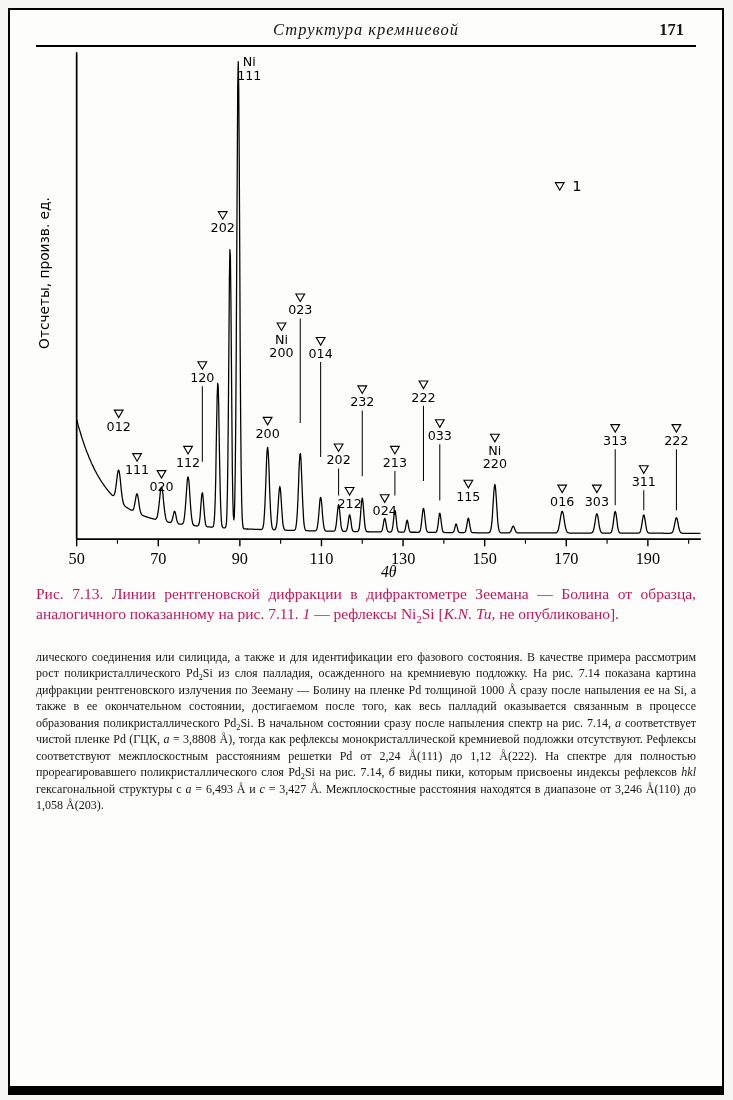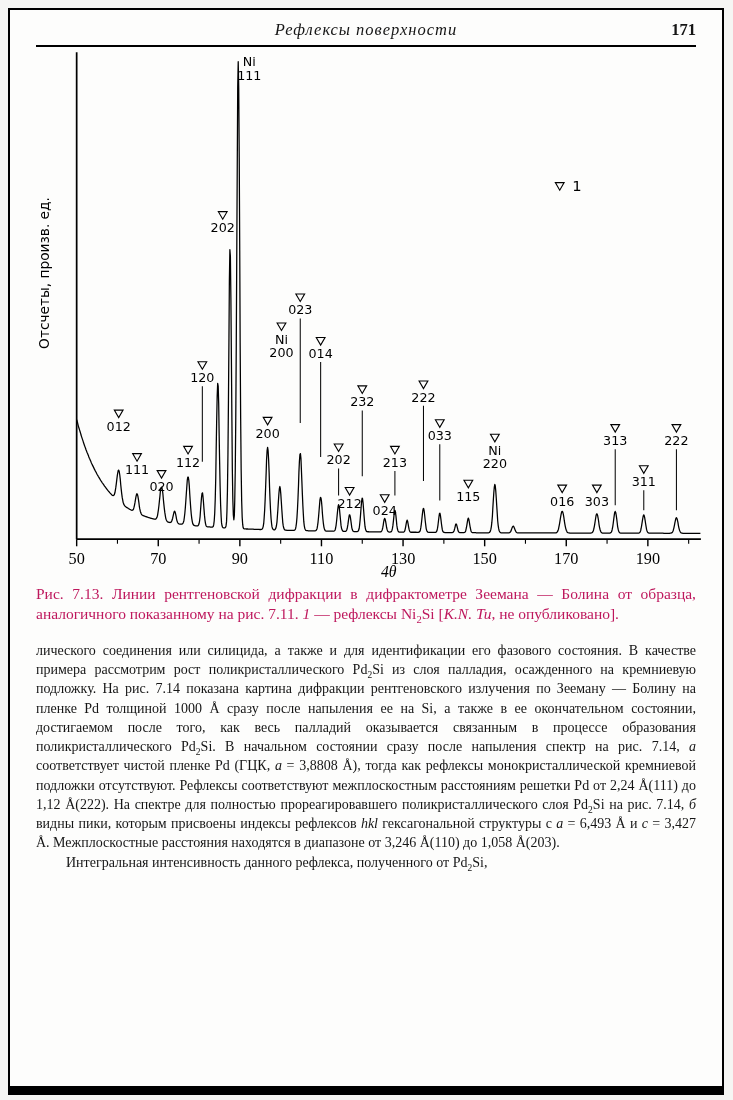--- a/index.html
+++ b/index.html
@@ -8,40 +8,40 @@
   .frame {
     position:absolute; top:8px; left:8px; right:9px; bottom:5px;
     border:2px solid #000; border-bottom-width:9px;
     background:#fdfdfc; padding:10px 26px 0 26px;
   }
   .header {
     position:relative; text-align:center;
     border-bottom:2px solid #000; padding-bottom:5px; margin-bottom:4px;
   }
   .running-title { font-style:italic; font-size:16.5px; letter-spacing:1px; }
-  .page-number { position:absolute; right:0; top:0; font-weight:bold; font-size:16.5px; }
+  .page-number { position:absolute; right:12px; top:0; font-weight:bold; font-size:16.5px; }
   figure { display:block; }
   #spectrum { display:block; width:671px; height:529px; margin:0 auto; }
   figcaption {
     font-size:15.5px; line-height:1.32; text-align:justify; margin-top:4px;
     color:#be185d;
   }
-  main { margin-top:16px; font-size:14px; line-height:1.375; text-align:justify; }
+  main { margin-top:24px; font-size:12px; line-height:1.375; text-align:justify; }
   main p.indent { text-indent:30px; }
   main p + p { margin-top:0; }
   sub { font-size:0.68em; line-height:0; }
   .it { font-style:italic; }
 </style>
 </head>
 <body>
 
 <div class="frame">
 
   <div class="header">
-    <span class="running-title">Рефлексы поверхности</span>
+    <span class="running-title">Структура кремниевой</span>
     <span class="page-number">171</span>
   </div>
 
   <figure>
     <svg id="spectrum" viewBox="0 0 660 520" xmlns="http://www.w3.org/2000/svg">
         <line x1="40" y1="1" x2="40" y2="480" stroke="#000" stroke-width="1.7"></line>
         <line x1="40" y1="480" x2="654" y2="480" stroke="#000" stroke-width="1.7"></line>
         <line x1="40" y1="480" x2="40" y2="487" stroke="#000" stroke-width="1.4"></line>
         <text x="40" y="504" text-anchor="middle" font-size="16" font-family="Liberation Serif, serif">50</text>
         <line x1="120.26143790849673" y1="480" x2="120.26143790849673" y2="487" stroke="#000" stroke-width="1.4"></line>
@@ -133,16 +133,15 @@
         <text x="629.9215686274509" y="387.52" text-anchor="middle" font-size="12.5" font-family="DejaVu Sans, sans-serif">222</text>
         <line x1="629.9215686274509" y1="391.52" x2="629.9215686274509" y2="451.44" stroke="#000" stroke-width="1"></line>
         <path d="M 510.84771241830066 129.32 L 519.4477124183006 129.32 L 515.1477124183007 136.71999999999997 Z" fill="none" stroke="#000" stroke-width="1.1"></path>
         <text x="532.1477124183007" y="137.51999999999998" text-anchor="middle" font-size="14.5" font-family="DejaVu Sans, sans-serif">1</text>
       </svg>
     <figcaption><span>Рис. 7.13. Линии рентгеновской дифракции в дифрактометре Зеемана — Болина от образца, аналогичного показанному на рис. 7.11. </span><span class="it">1</span><span> — рефлексы Ni</span><sub>2</sub><span>Si [</span><span class="it">K.N. Tu</span><span>, не опубликовано].</span></figcaption>
   </figure>
 
   <main>
     <p><span>лического соединения или силицида, а также и для идентификации его фазового состояния. В качестве примера рассмотрим рост поликристаллического Pd</span><sub>2</sub><span>Si из слоя палладия, осажденного на кремниевую подложку. На рис. 7.14 показана картина дифракции рентгеновского излучения по Зееману — Болину на пленке Pd толщиной 1000 Å сразу после напыления ее на Si, а также в ее окончательном состоянии, достигаемом после того, как весь палладий оказывается связанным в процессе образования поликристаллического Pd</span><sub>2</sub><span>Si. В начальном состоянии сразу после напыления спектр на рис. 7.14, </span><span class="it">а</span><span> соответствует чистой пленке Pd (ГЦК, </span><span class="it">a</span><span> = 3,8808 Å), тогда как рефлексы монокристаллической кремниевой подложки отсутствуют. Рефлексы соответствуют межплоскостным расстояниям решетки Pd от 2,24 Å(111) до 1,12 Å(222). На спектре для полностью прореагировавшего поликристаллического слоя Pd</span><sub>2</sub><span>Si на рис. 7.14, </span><span class="it">б</span><span> видны пики, которым присвоены индексы рефлексов </span><span class="it">hkl</span><span> гексагональной структуры с </span><span class="it">a</span><span> = 6,493 Å и </span><span class="it">c</span><span> = 3,427 Å. Межплоскостные расстояния находятся в диапазоне от 3,246 Å(110) до 1,058 Å(203).</span></p>
-    <p class="indent"><span>Интегральная интенсивность данного рефлекса, полученного от Pd</span><sub>2</sub><span>Si,</span></p>
   </main>
 
 </div>
 
 </body></html>

